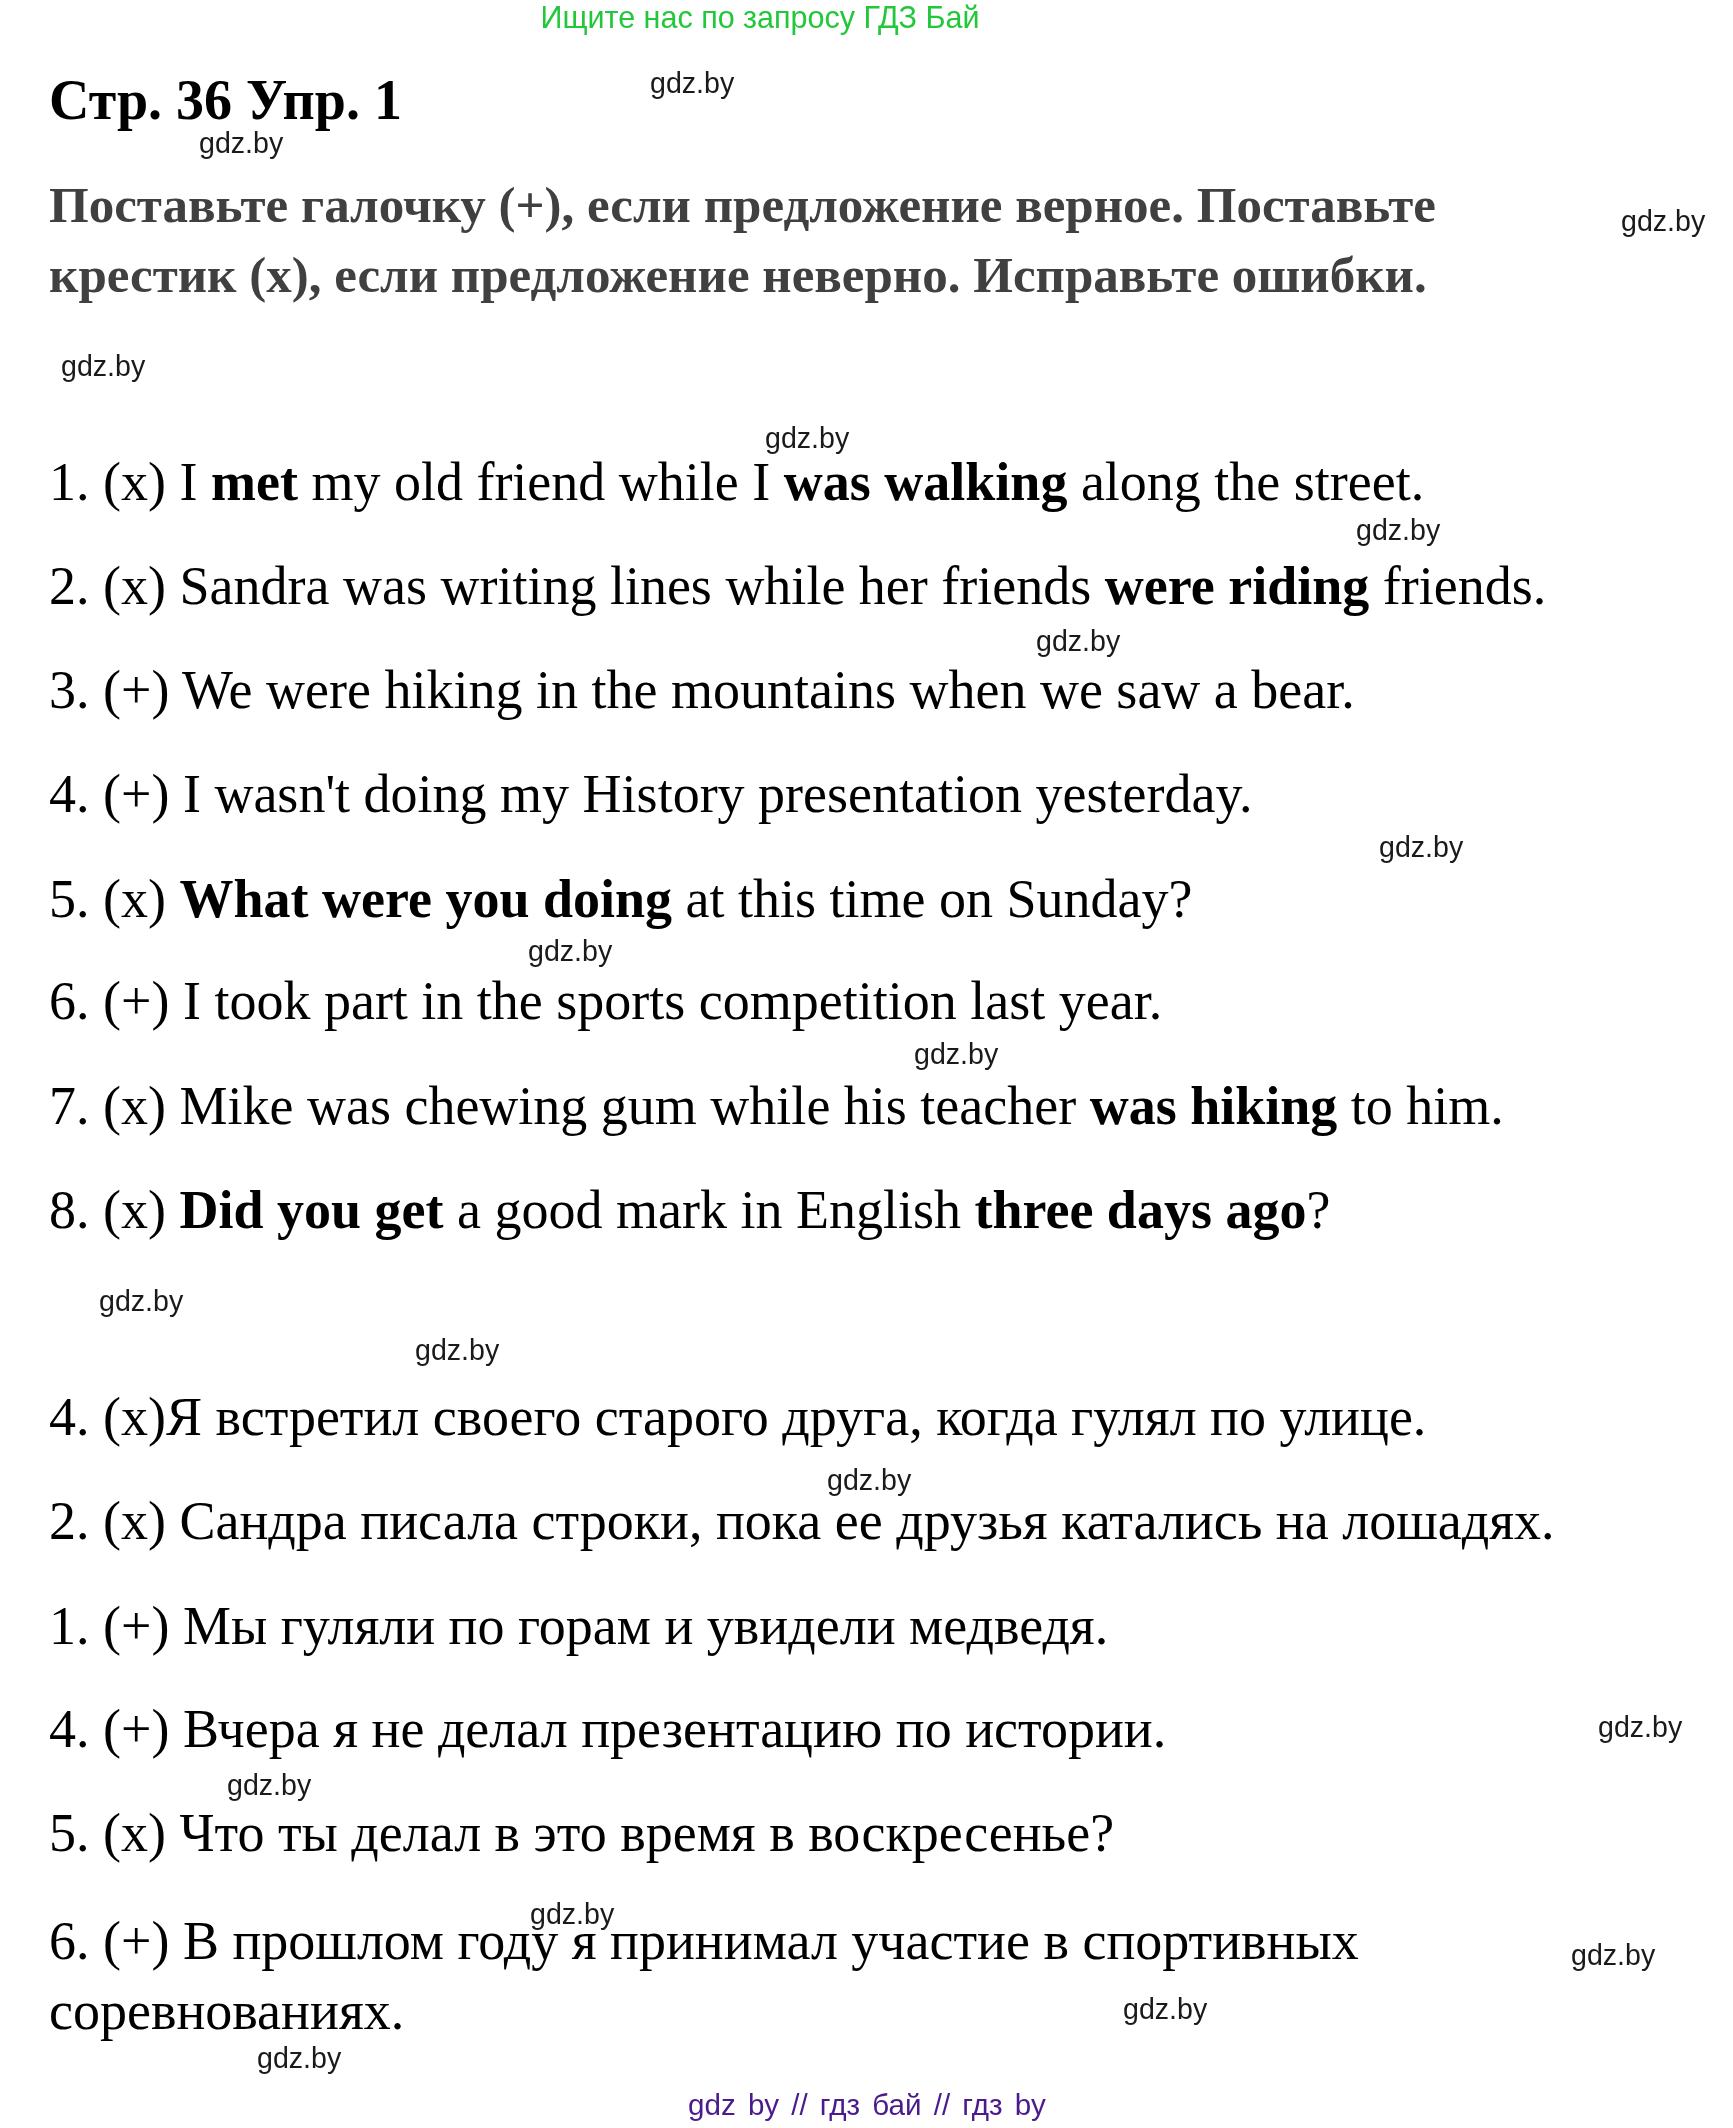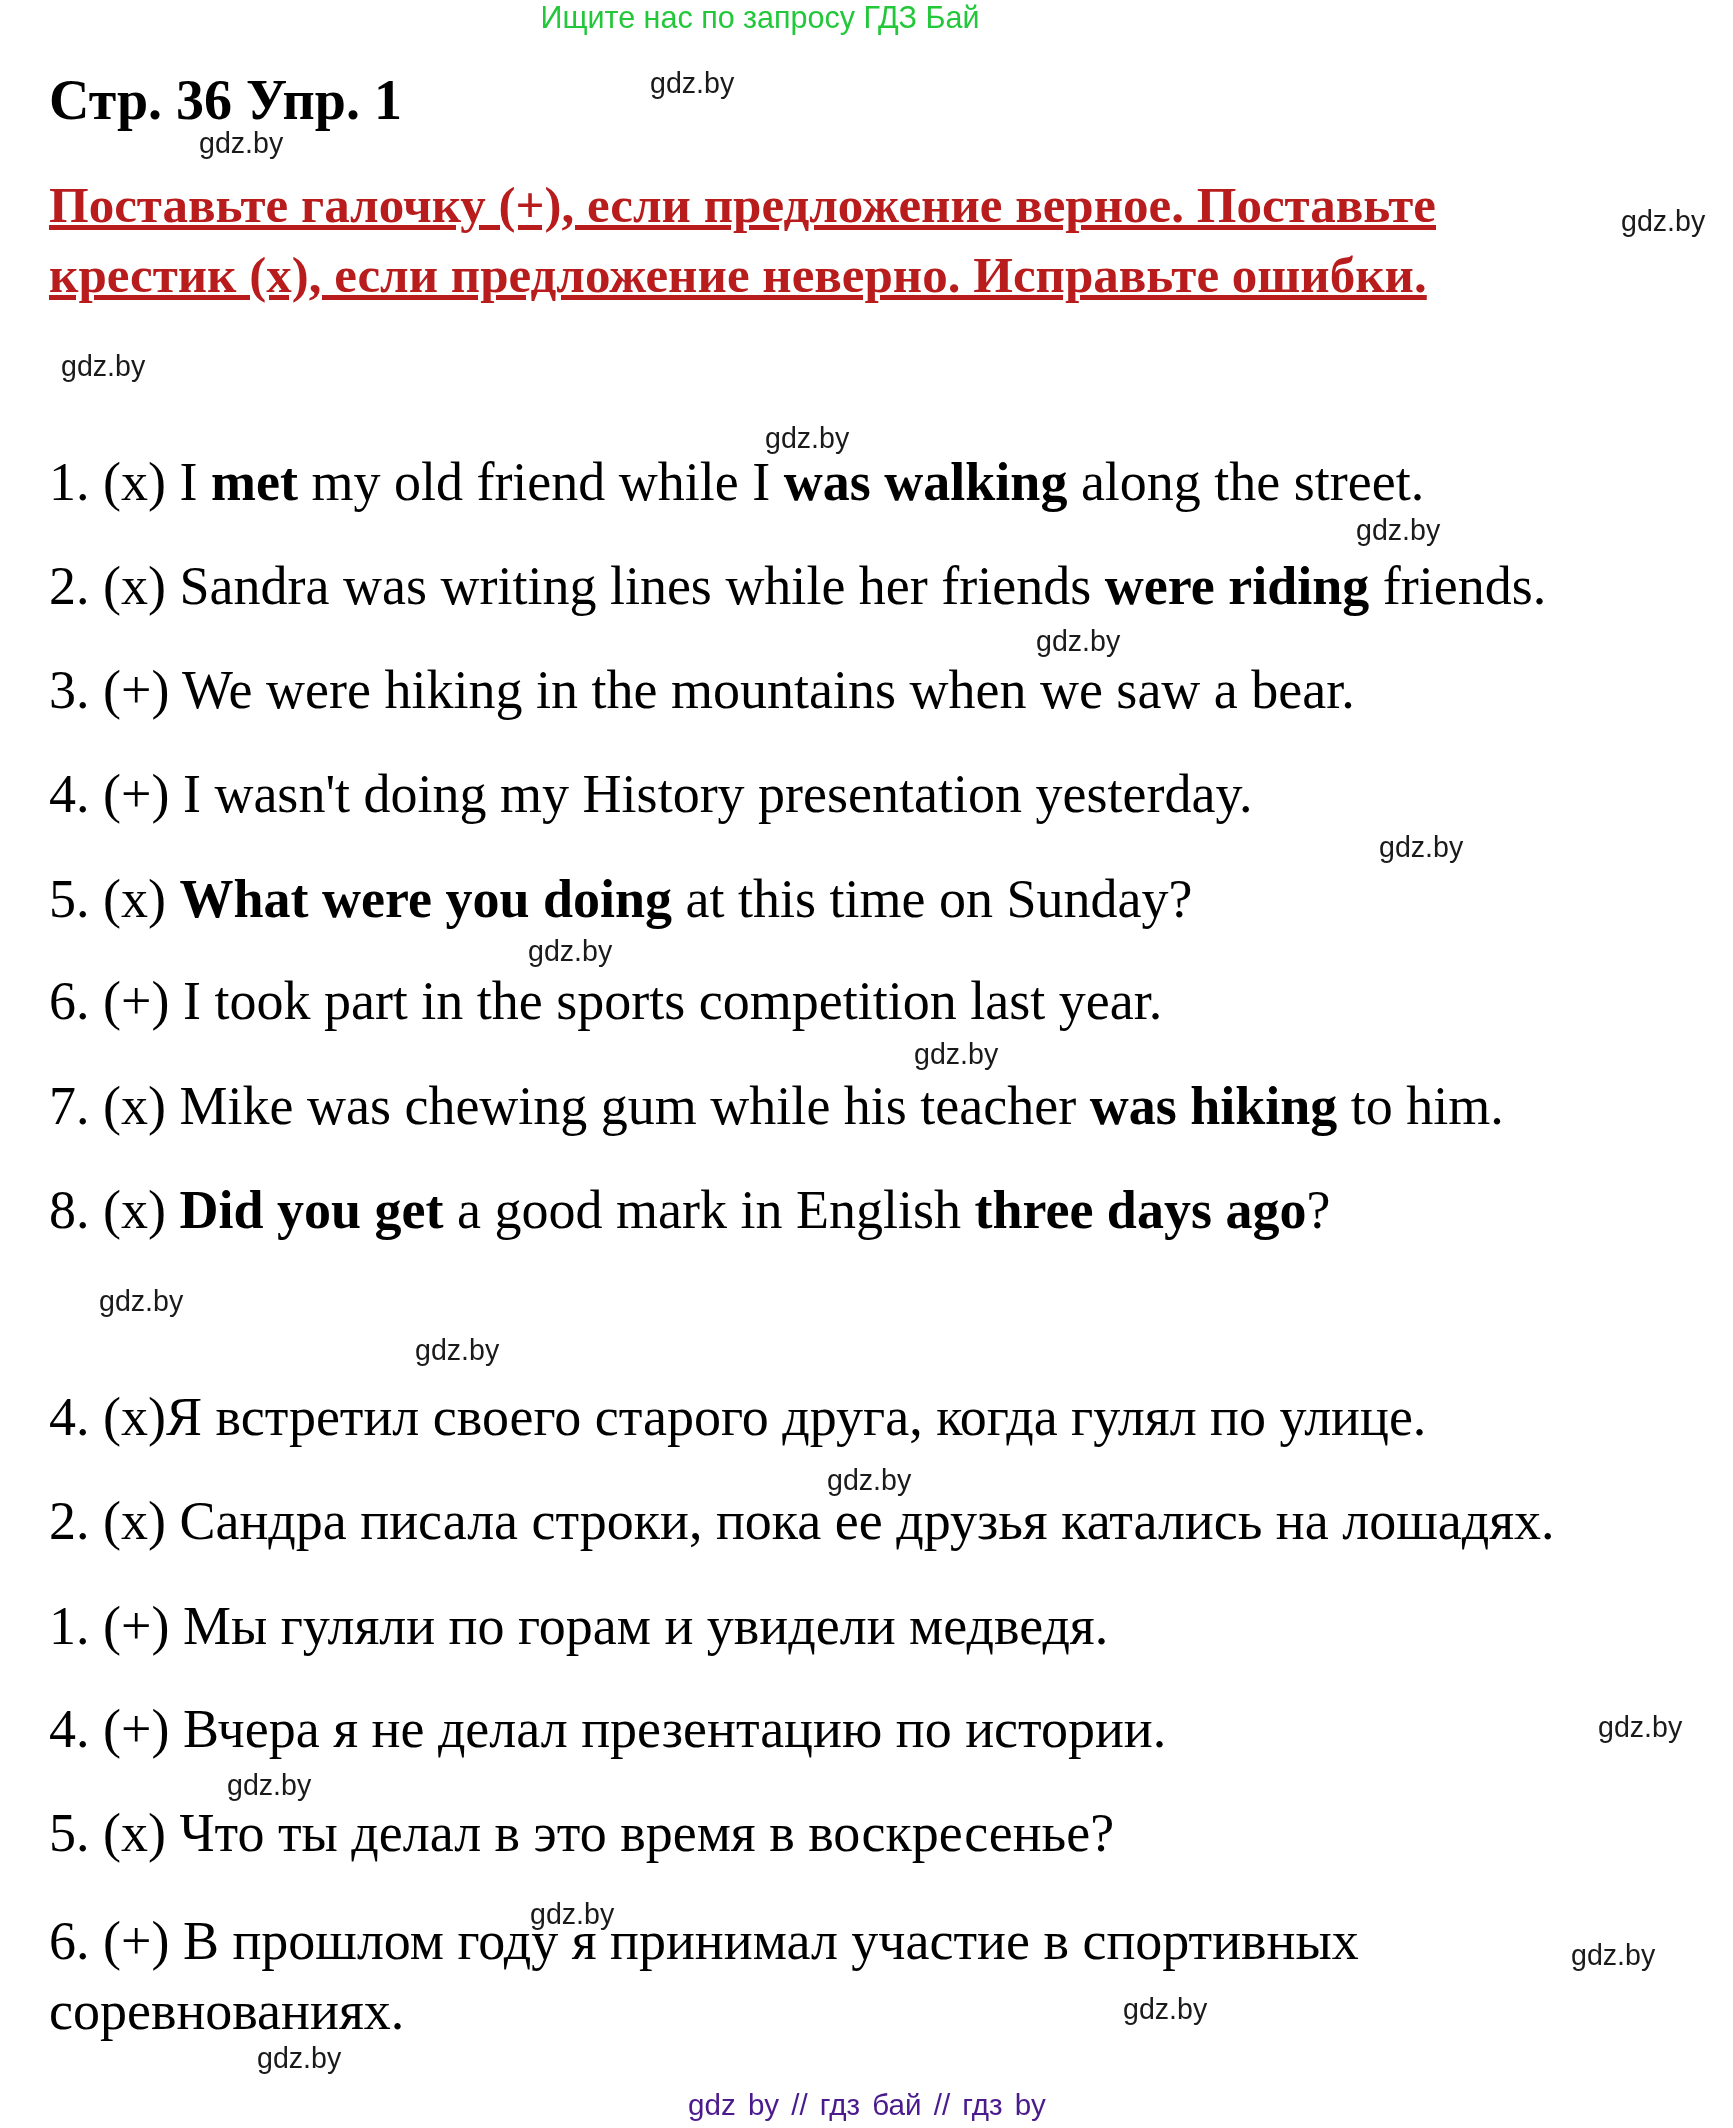--- a/index.html
+++ b/index.html
@@ -1,20 +1,20 @@
 <!DOCTYPE html>
 <html><head>
 <meta charset="utf-8">
 <style>
   html, body { margin: 0; padding: 0; background: #ffffff; }
   body { width: 1734px; height: 2129px; position: relative; overflow: hidden; }
   .abs { position: absolute; white-space: nowrap; line-height: 1; }
   .banner { font-family: "Liberation Sans", sans-serif; font-size: 30.5px; color: #22c73a; top: 2px; left: 0; width: 1520px; text-align: center; }
   .heading { font-family: "Liberation Serif", serif; font-weight: bold; font-size: 56px; color: #000000; left: 49px; top: 72px; }
-  .title { font-family: "Liberation Serif", serif; font-weight: bold; font-size: 51px; color: #b91c1c; left: 49px; text-decoration: underline; }
+  .title { font-family: "Liberation Serif", serif; font-weight: bold; font-size: 51px; color: #404040; left: 49px; }
   .line { font-family: "Liberation Serif", serif; font-size: 54px; color: #000; left: 49px; }
   .line b { font-weight: bold; }
   .wm { font-family: "Liberation Sans", sans-serif; font-size: 28.6px; color: #1a1a1a; }
   .footer { font-family: "Liberation Sans", sans-serif; font-size: 29.6px; color: #4b1a8c; top: 2090px; left: 0; width: 1734px; text-align: center; word-spacing: 3.9px; }
 </style>
 </head>
 <body>
 
 <div class="abs banner">Ищите нас по запросу ГДЗ Бай</div>
 

